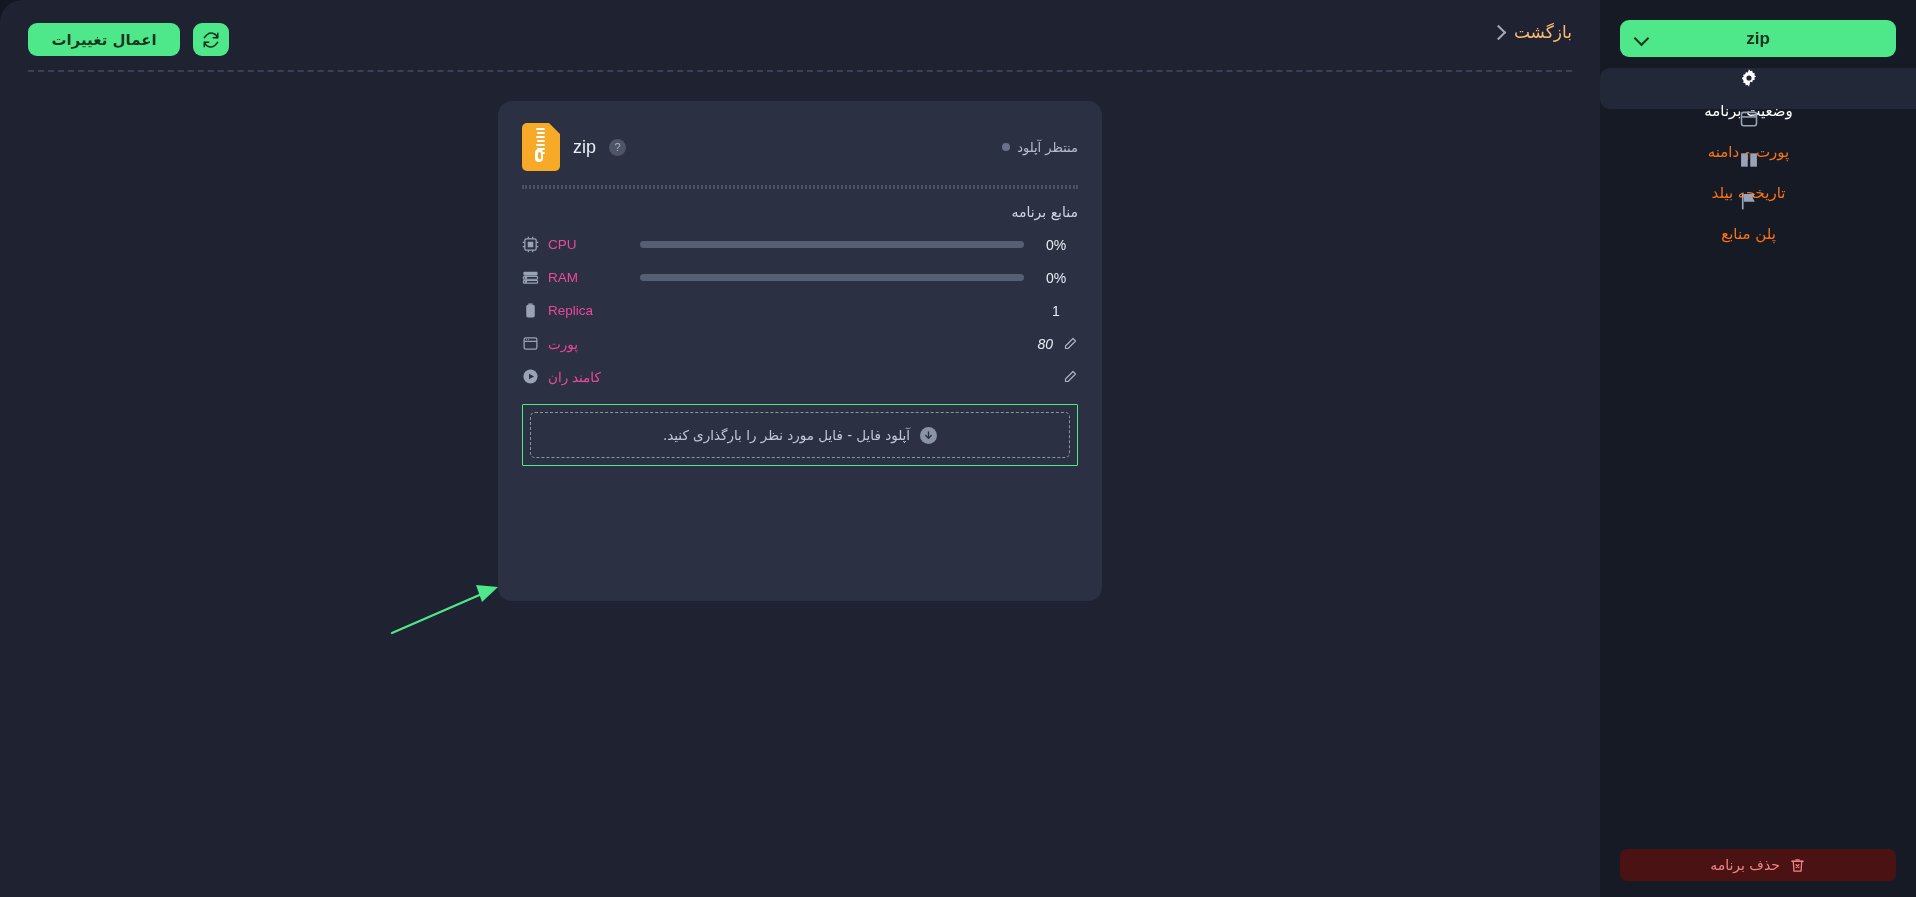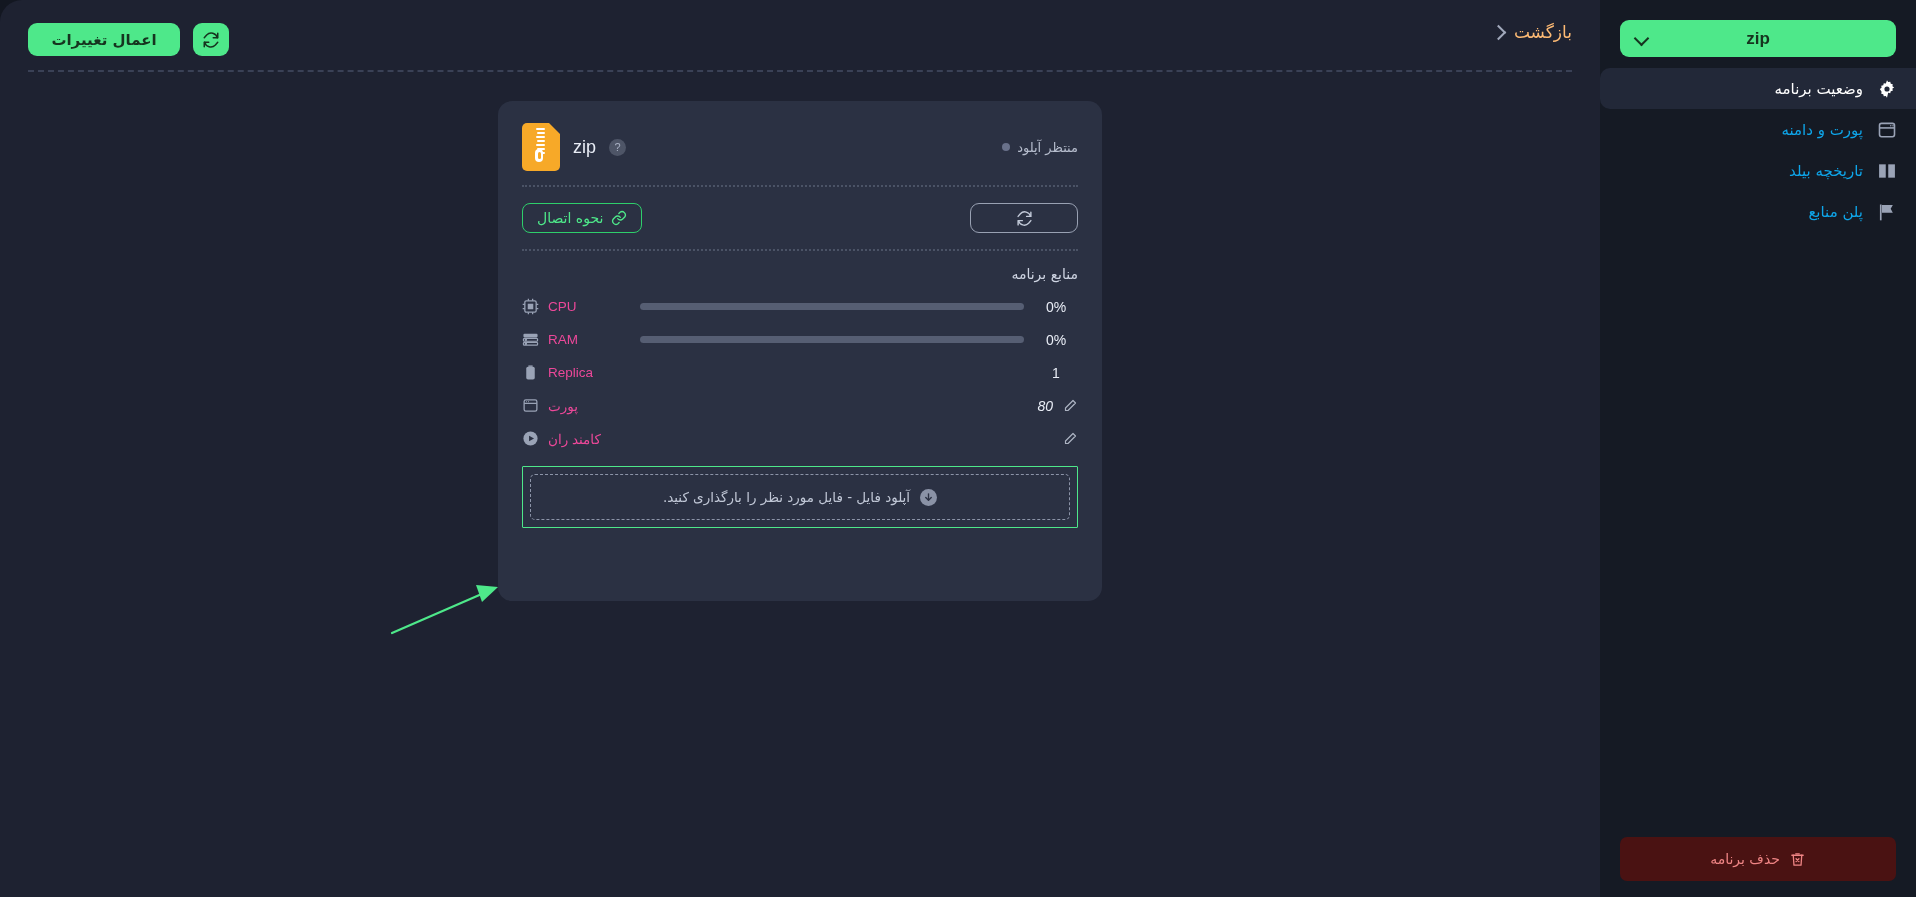--- a/index.html
+++ b/index.html
@@ -426,45 +426,46 @@
     position: absolute;
     top: 68px;
     right: 0;
     left: 0;
   }
 
   .sb-item {
     display: flex;
     align-items: center;
     justify-content: flex-start;
+    flex-direction: column;
     gap: 14px;
     height: 41px;
     padding-right: 19px;
     cursor: pointer;
     border-radius: 10px 0 0 10px;
     margin-left: 0;
   }
   .sb-item.active { background: #222838; }
   .sb-ico {
     width: 20px; height: 20px;
     flex: none;
     display: block;
   }
   .sb-label {
-    color: #0ea5e9;
+    color: #f97316;
     font-size: 15px;
   }
   .sb-item.active .sb-label { color: #ffffff; }
 
   .sb-delete {
     position: absolute;
     right: 20px;
     bottom: 16px;
     width: 276px;
-    height: 44px;
+    height: 32px;
     background: #4a1212;
     border: none;
     border-radius: 7px;
     color: #f08585;
     font-size: 14px;
     font-family: inherit;
     cursor: pointer;
     display: flex;
     align-items: center;
     justify-content: center;
@@ -523,38 +524,20 @@
                 <i></i>
                 <i></i>
             </span>
             <span class="zip-pull"></span>
           </span>
         </div>
       </div>
 
       <div class="card-divider"></div>
 
-      <div class="actions-row">
-        <button class="btn-outline-green">
-          <span>نحوه اتصال</span>
-          <svg width="16" height="16" viewBox="0 0 24 24" fill="none" stroke="#4ee88a" stroke-width="2" stroke-linecap="round">
-            <path d="M10 13a5 5 0 0 0 7.5.5l3-3a5 5 0 0 0-7-7l-1.7 1.7"></path>
-            <path d="M14 11a5 5 0 0 0-7.5-.5l-3 3a5 5 0 0 0 7 7l1.7-1.7"></path>
-          </svg>
-        </button>
-
-        <button class="btn-outline-gray">
-          <svg width="17" height="17" viewBox="0 0 24 24" fill="none" stroke="#c3cad9" stroke-width="2" stroke-linecap="round" stroke-linejoin="round">
-            <polyline points="21 3 21 9 15 9"></polyline>
-            <polyline points="3 21 3 15 9 15"></polyline>
-            <path d="M20.5 9A8.5 8.5 0 0 0 6.2 5.2L3 9"></path>
-            <path d="M3.5 15A8.5 8.5 0 0 0 17.8 18.8L21 15"></path>
-          </svg>
-        </button>
-      </div>
 
       <div class="card-divider"></div>
 
       <div class="section-title">منابع برنامه</div>
 
       <div class="res-row">
         <span class="res-left-label">
           <svg class="res-ico" viewBox="0 0 24 24" fill="none" stroke="#9aa3b6" stroke-width="1.8">
             <rect x="4" y="4" width="16" height="16" rx="2"></rect>
             <rect x="9" y="9" width="6" height="6" fill="#9aa3b6"></rect>

